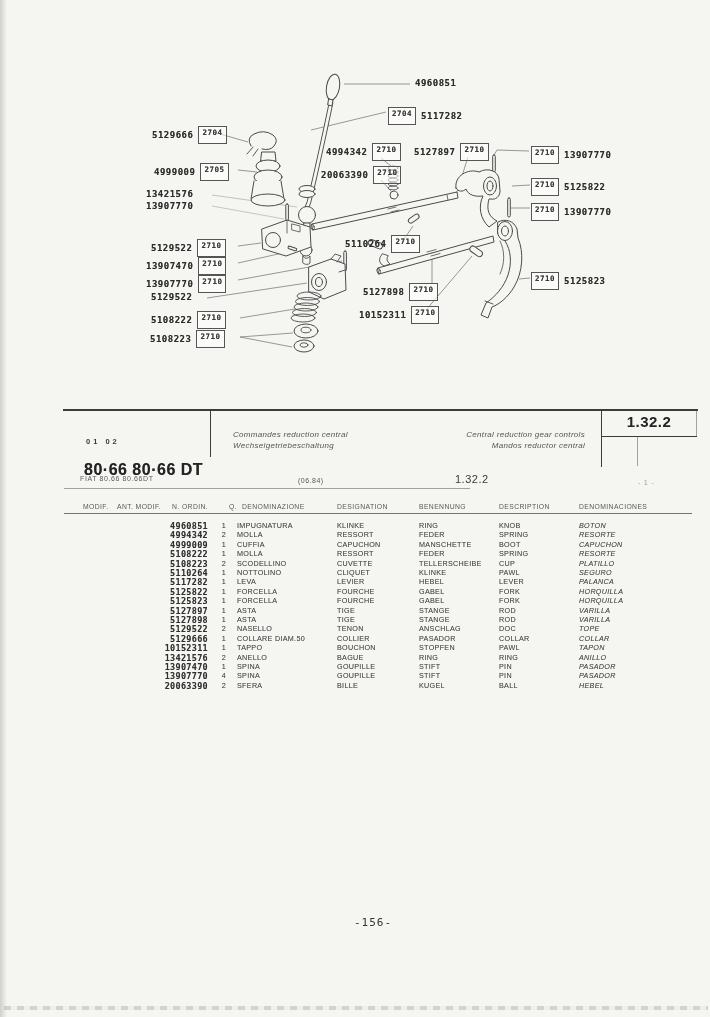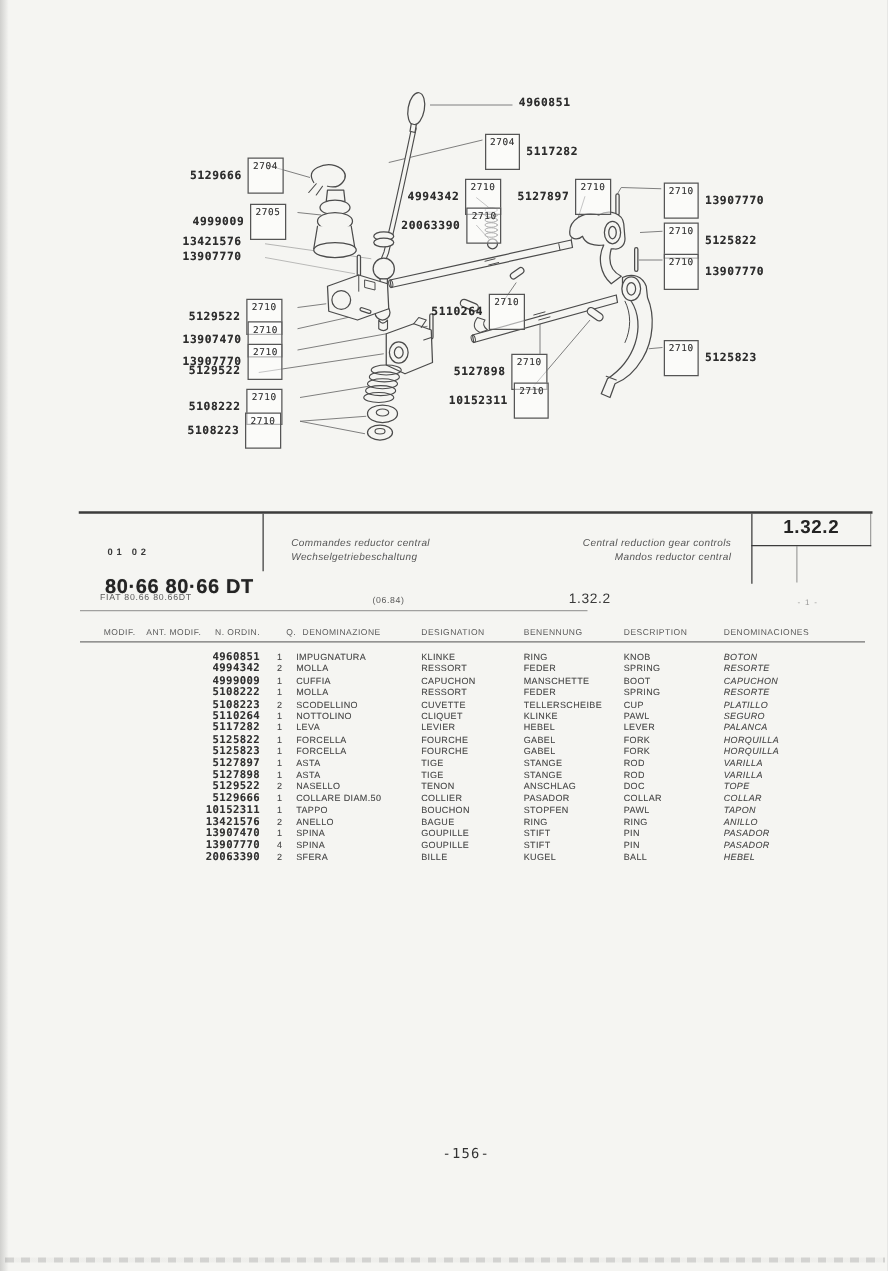--- a/index.html
+++ b/index.html
@@ -10,22 +10,22 @@
   .page::after{content:"";position:absolute;left:4px;right:2px;bottom:7px;height:4px;
         background:repeating-linear-gradient(90deg,rgba(90,90,90,.22) 0 7px,rgba(90,90,90,.04) 7px 13px);
         filter:blur(.4px);pointer-events:none;}
   svg{position:absolute;left:0;top:0;}
 
   
   .part-label{position:absolute;display:flex;align-items:center;gap:5px;white-space:nowrap;
         font-family:"DejaVu Sans Mono",monospace;font-weight:bold;font-size:9px;
         letter-spacing:.5px;color:#2d2d2d;text-shadow:0 0 .5px rgba(45,45,45,.55);}
   .ref-box{display:inline-block;border:1px solid #555;background:rgba(255,255,255,.55);
-        font-family:"DejaVu Sans Mono",monospace;font-weight:normal;font-size:7.5px;
-        letter-spacing:.5px;line-height:9px;height:10px;padding:1px 3px 16px;color:#3a3a3a;}
+        font-family:"DejaVu Sans Mono",monospace;font-weight:bold;font-size:7.5px;
+        letter-spacing:.5px;line-height:9px;height:10px;padding:1px 3px 5px;color:#3a3a3a;}
 
   
   .hline,.vline{position:absolute;background:#3c3c3c;}
   .faint{opacity:.45;}
 
   
   .model{position:absolute;left:84px;top:413px;font-size:16px;font-weight:bold;
         letter-spacing:.5px;color:#242424;text-shadow:0 0 .6px rgba(36,36,36,.6);margin-top:48px;}
   .model-sub{position:absolute;left:86px;top:437px;font-size:7.5px;font-weight:bold;
         letter-spacing:3px;color:#3a3a3a;}
@@ -287,21 +287,21 @@
   <div class="vline" style="left:210px;top:411px;width:1px;height:46px;"></div>
   <div class="vline" style="left:601px;top:411px;width:1px;height:56px;"></div>
   <div class="hline" style="left:601px;top:436px;width:96px;height:1px;"></div>
   <div class="vline faint" style="left:696px;top:411px;width:1px;height:26px;"></div>
   <div class="vline faint" style="left:637px;top:437px;width:1px;height:29px;"></div>
   <div class="hline faint" style="left:64px;top:488px;width:406px;height:1px;"></div>
   <div class="hline" style="left:64px;top:513px;width:628px;height:1px;opacity:.7;"></div>
 
   <div class="model">80·66 80·66 DT</div>
   <div class="model-sub">01 02</div>
-  <div class="sub-it" style="left:233px;top:430px;">Commandes reductor central</div>
+  <div class="sub-it" style="left:233px;top:430px;">Commandes reduction central</div>
   <div class="sub-it" style="left:233px;top:441px;">Wechselgetriebeschaltung</div>
   <div class="sub-it" style="left:360px;top:430px;width:225px;text-align:right;">Central reduction gear controls</div>
   <div class="sub-it" style="left:360px;top:441px;width:225px;text-align:right;">Mandos reductor central</div>
   <div class="sec-code">1.32.2</div>
 
   <div class="fiat-line">FIAT 80.66 80.66DT</div>
   <div class="date-code">(06.84)</div>
   <div class="mid-code">1.32.2</div>
   <div class="page-marker">- 1 -</div>
 

